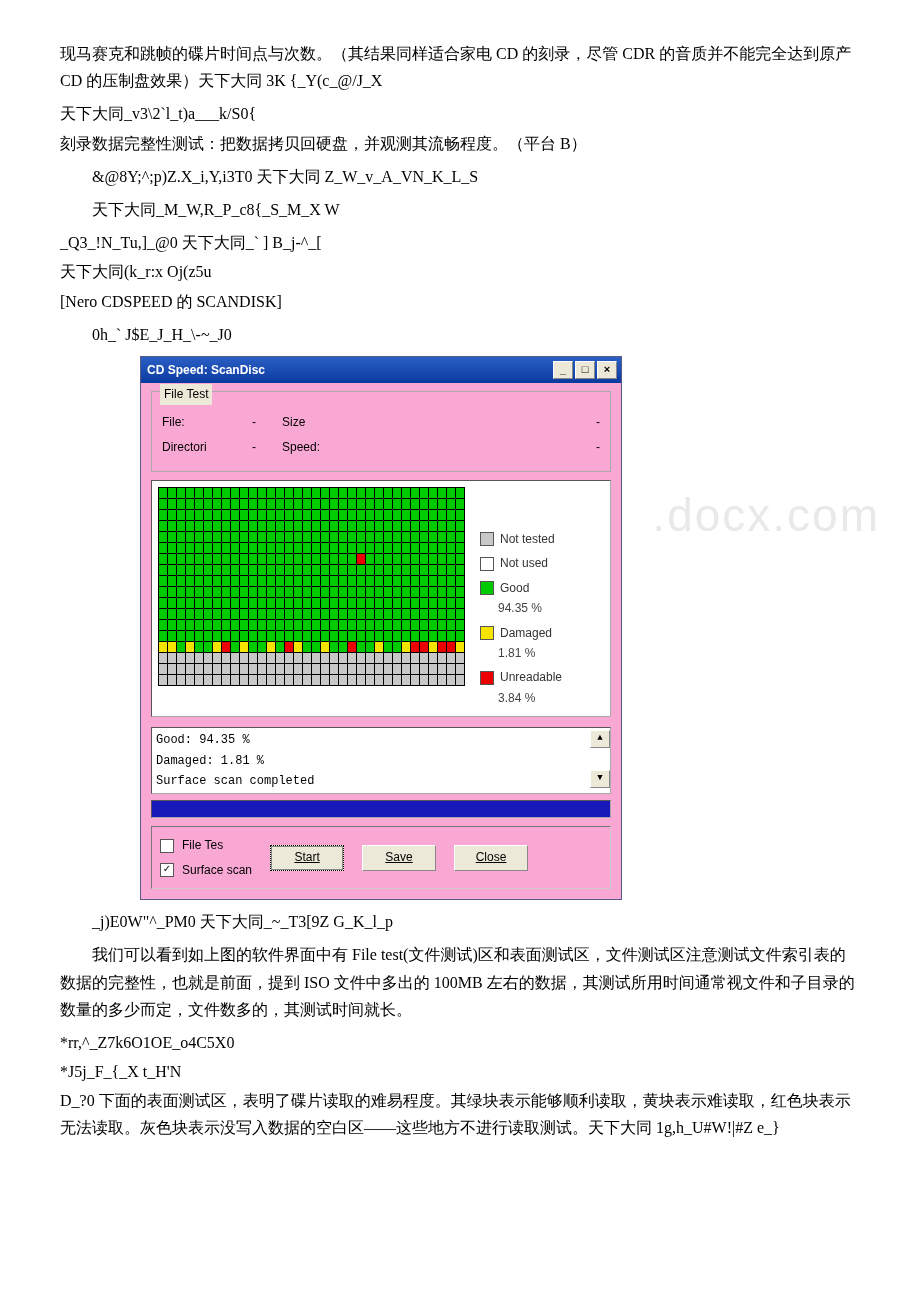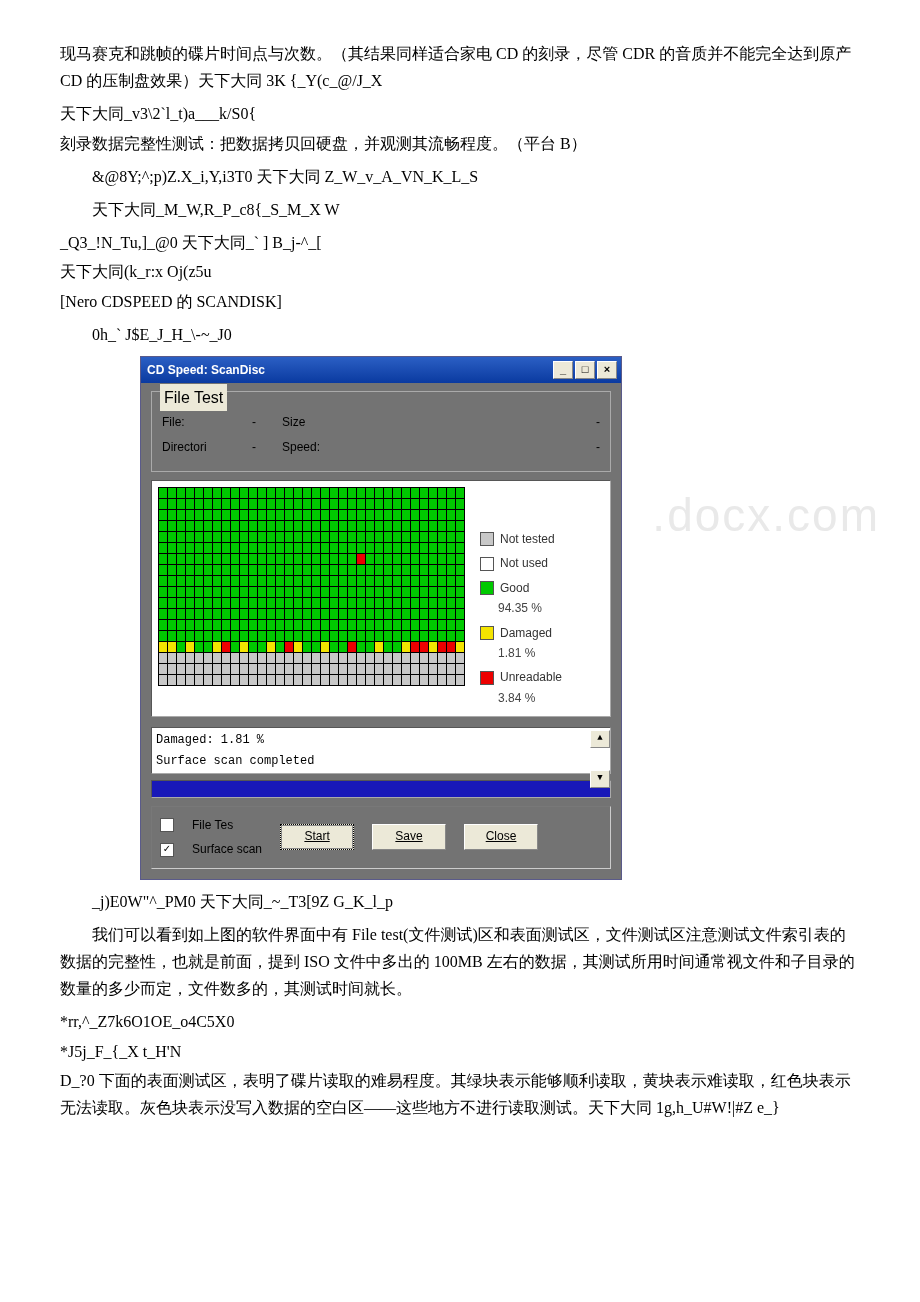--- a/index.html
+++ b/index.html
@@ -15,21 +15,21 @@
   }
   p { margin: 0 0 2px 0; }
   .indent { text-indent: 2em; }
   .block { margin-bottom: 6px; }
 
   
   .window {
     width: 480px;
     margin: 8px 0 8px 80px;
     border: 1px solid #5a5a8a;
-    background: #737373;
+    background: #f9a8d4;
     font-family: Tahoma, Arial, sans-serif;
     font-size: 12px;
     color: #000;
   }
   .titlebar {
     display: flex;
     align-items: center;
     justify-content: space-between;
     background: linear-gradient(#2b5fc4, #0a3aa0);
     color: #fff;
@@ -49,21 +49,21 @@
     margin: 8px 10px 8px 10px;
     border: 1px solid #aaa;
     position: relative;
     padding: 16px 10px 10px 10px;
   }
   .groupbox .legend {
     position: absolute;
     top: -8px; left: 8px;
     background: #ece9d8;
     padding: 0 4px;
-    font-size: 16px;
+    font-size: 12px;
   }
   .ftrow { display:flex; margin: 4px 0; }
   .ftlbl { width: 90px; color:#000; }
   .ftdash { width: 30px; color:#000; }
   .ftlbl2 { width: 80px; }
   .inner {
     margin: 4px 10px 10px 10px;
     border: 1px inset #aaa;
     background: #fff;
     display: flex;
@@ -124,21 +124,21 @@
   }
   .bottombar {
     margin: 0 10px 10px 10px;
     border: 1px inset #ccc;
     padding: 8px;
     display:flex;
     align-items:center;
     gap: 18px;
   }
   .checks { display:flex; flex-direction:column; gap:4px; }
-  .chk { display:flex; align-items:center; gap:18px; }
+  .chk { display:flex; align-items:center; gap:8px; }
   .chkbox { width:12px; height:12px; border:1px solid #555; background:#fff; text-align:center; font-size:10px; line-height:10px; }
   .winbtn {
     min-width:72px; height:24px;
     background:#ece9d8;
     border:1px solid #888;
     border-top-color:#fff; border-left-color:#fff;
     text-align:center; line-height:22px;
     font-size:12px;
   }
   .winbtn.primary { border:1px dotted #000; box-shadow: inset 0 0 0 1px #888; }
@@ -874,20 +874,21 @@
       <div class="legpct">1.81 %</div>
       <div class="legrow">
             <div class="legbox unr"></div>
             <span>Unreadable</span>
           </div>
       <div class="legpct">3.84 %</div>
     </div>
   </div>
 
   <div class="logbox">
+    <div>Good: 94.35 %</div>
     <div>Damaged:  1.81 %</div>
     <div>Surface scan completed</div>
     <div class="scroll">
       <div class="sbtn">▲</div>
       <div class="sbtn">▼</div>
     </div>
   </div>
 
   <div class="progress"></div>
 

